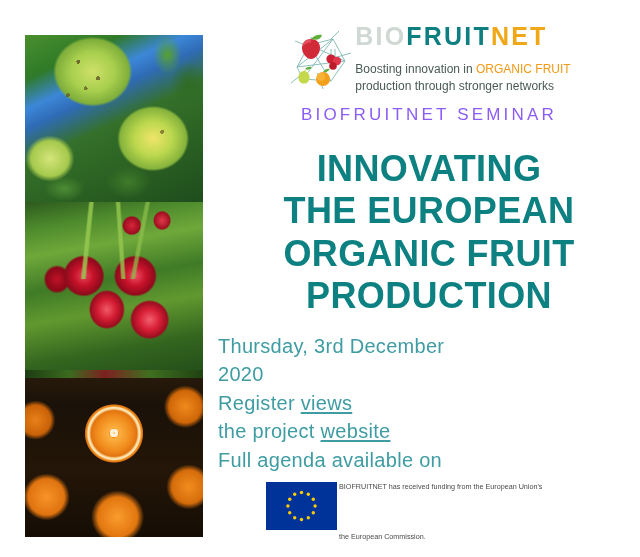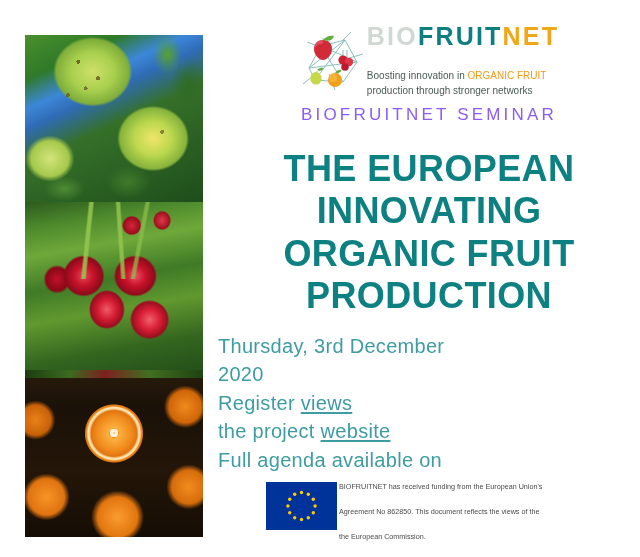--- a/index.html
+++ b/index.html
@@ -152,22 +152,22 @@
     font-size: 25px;
     font-weight: bold;
     letter-spacing: 2.2px;
     line-height: 1;
     white-space: nowrap;
   }
   .wm-bio   { color: #cfd8d2; }
   .wm-fruit { color: #0d7f80; }
   .wm-net   { color: #f0a818; }
   .logo-tagline {
-    margin-top: 20px;
-    font-size: 10px;
+    margin-top: 12px;
+    font-size: 12px;
     line-height: 1.45;
     color: #4a5a54;
     white-space: nowrap;
   }
   .tag-accent { color: #f29a14; }
 
   
   .seminar {
     position: absolute;
     top: 105px;
@@ -295,22 +295,22 @@
         <div class="logo-tagline">
           <span>Boosting innovation in </span><span class="tag-accent">ORGANIC FRUIT</span><br>
           <span>production through stronger networks</span>
         </div>
       </div>
     </div>
 
     <div class="seminar">BIOFRUITNET SEMINAR</div>
 
     <div class="headline">
+      <span class="hl-line">INNOVATING</span>
       <span class="hl-line">THE EUROPEAN</span>
-      <span class="hl-line">INNOVATING</span>
       <span class="hl-line">ORGANIC FRUIT</span>
       <span class="hl-line">PRODUCTION</span>
     </div>
 
     <div class="details">
       <span class="d-line">Thursday, 3rd December</span>
       <span class="d-line">2020</span>
       <span class="d-line"><span>Register </span><a class="link" href="#">views</a></span>
       <span class="d-line"><span>the project </span><a class="link" href="#">website</a></span>
       <span class="d-line">Full agenda available on</span>
@@ -332,20 +332,20 @@
             <circle cx="23.7" cy="30.7" r="1.7"></circle>
             <circle cx="21.9" cy="24.0" r="1.7"></circle>
             <circle cx="23.7" cy="17.3" r="1.7"></circle>
             <circle cx="28.7" cy="12.3" r="1.7"></circle>
           </g>
         </svg>
       </div>
       <div class="funding-text">
         <span>BIOFRUITNET has received funding from the European Union's</span><br>
         <br>
-        <span>Agreement No 862850. This document reflects the views of the</span><br>
+        <br>
         <br>
         <span>the European Commission.</span>
       </div>
     </div>
 
   </div>
 </div>
 
 </body></html>

